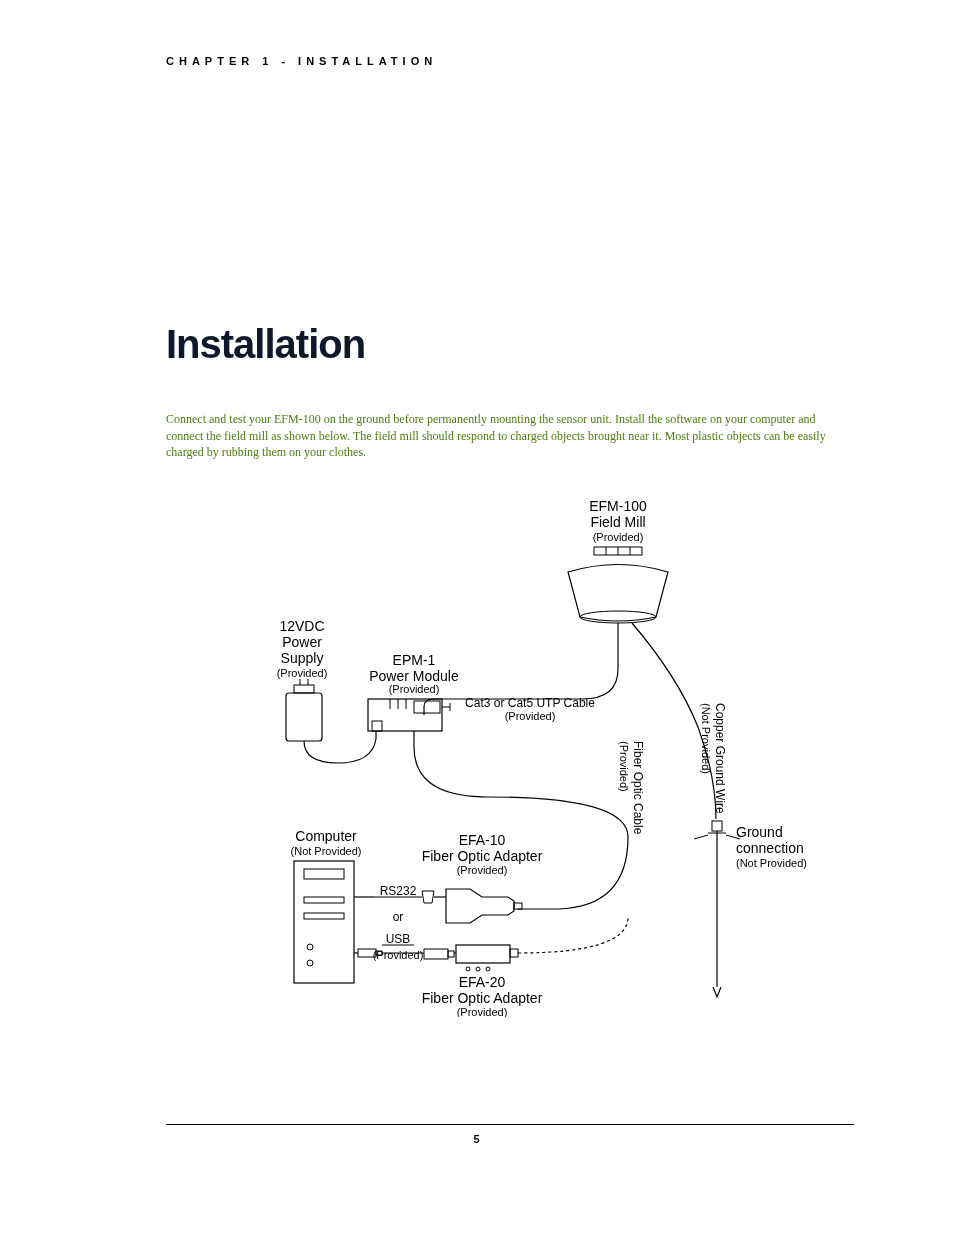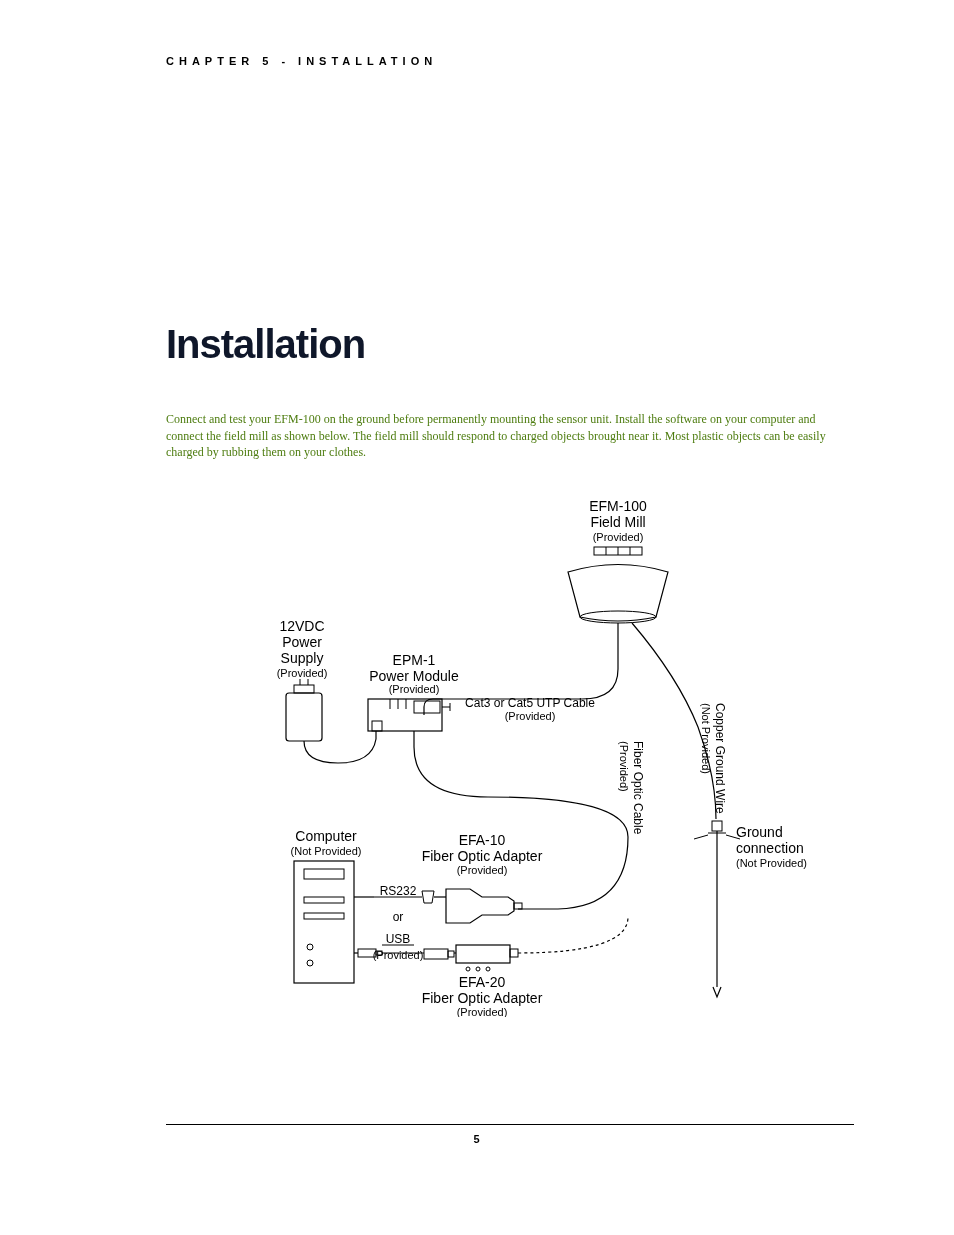--- a/index.html
+++ b/index.html
@@ -98,21 +98,21 @@
     font-weight: 900;
     font-size: 11px;
     letter-spacing: 1px;
   }
 </style>
 </head>
 <body>
 
 <div class="page">
 
-  <div class="running-header">CHAPTER 5 - INSTALLATION</div>
+  <div class="running-header">CHAPTER 1 - INSTALLATION</div>
 
 
   <div class="h1">Installation</div>
 
   <div class="body">Connect and test your EFM-100 on the ground before permanently mounting the sensor unit.  Install the software on your computer and connect the field mill as shown below.  The field mill should respond to charged objects brought near it.  Most plastic objects can be easily charged by rubbing them on your clothes.</div>
 
   <div class="figure-wrap">
     <svg class="fig-svg" width="600" height="520" viewBox="0 0 600 520">
       <defs>
         <style>

